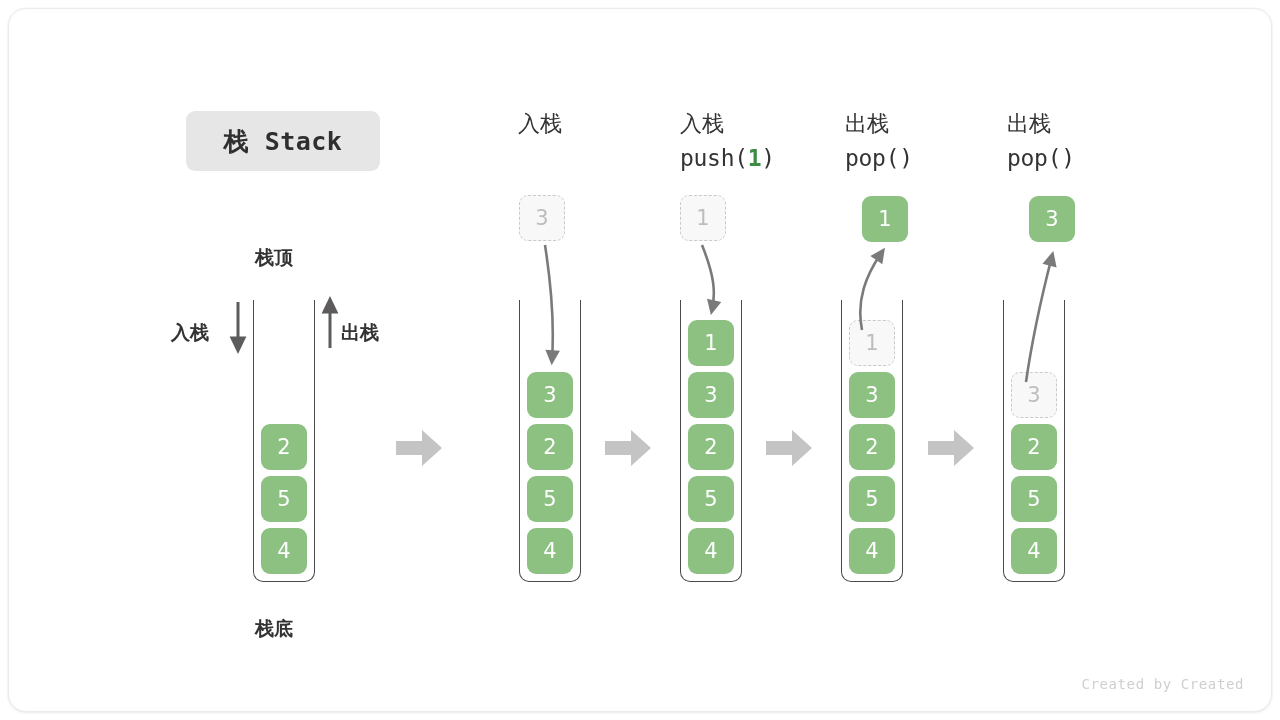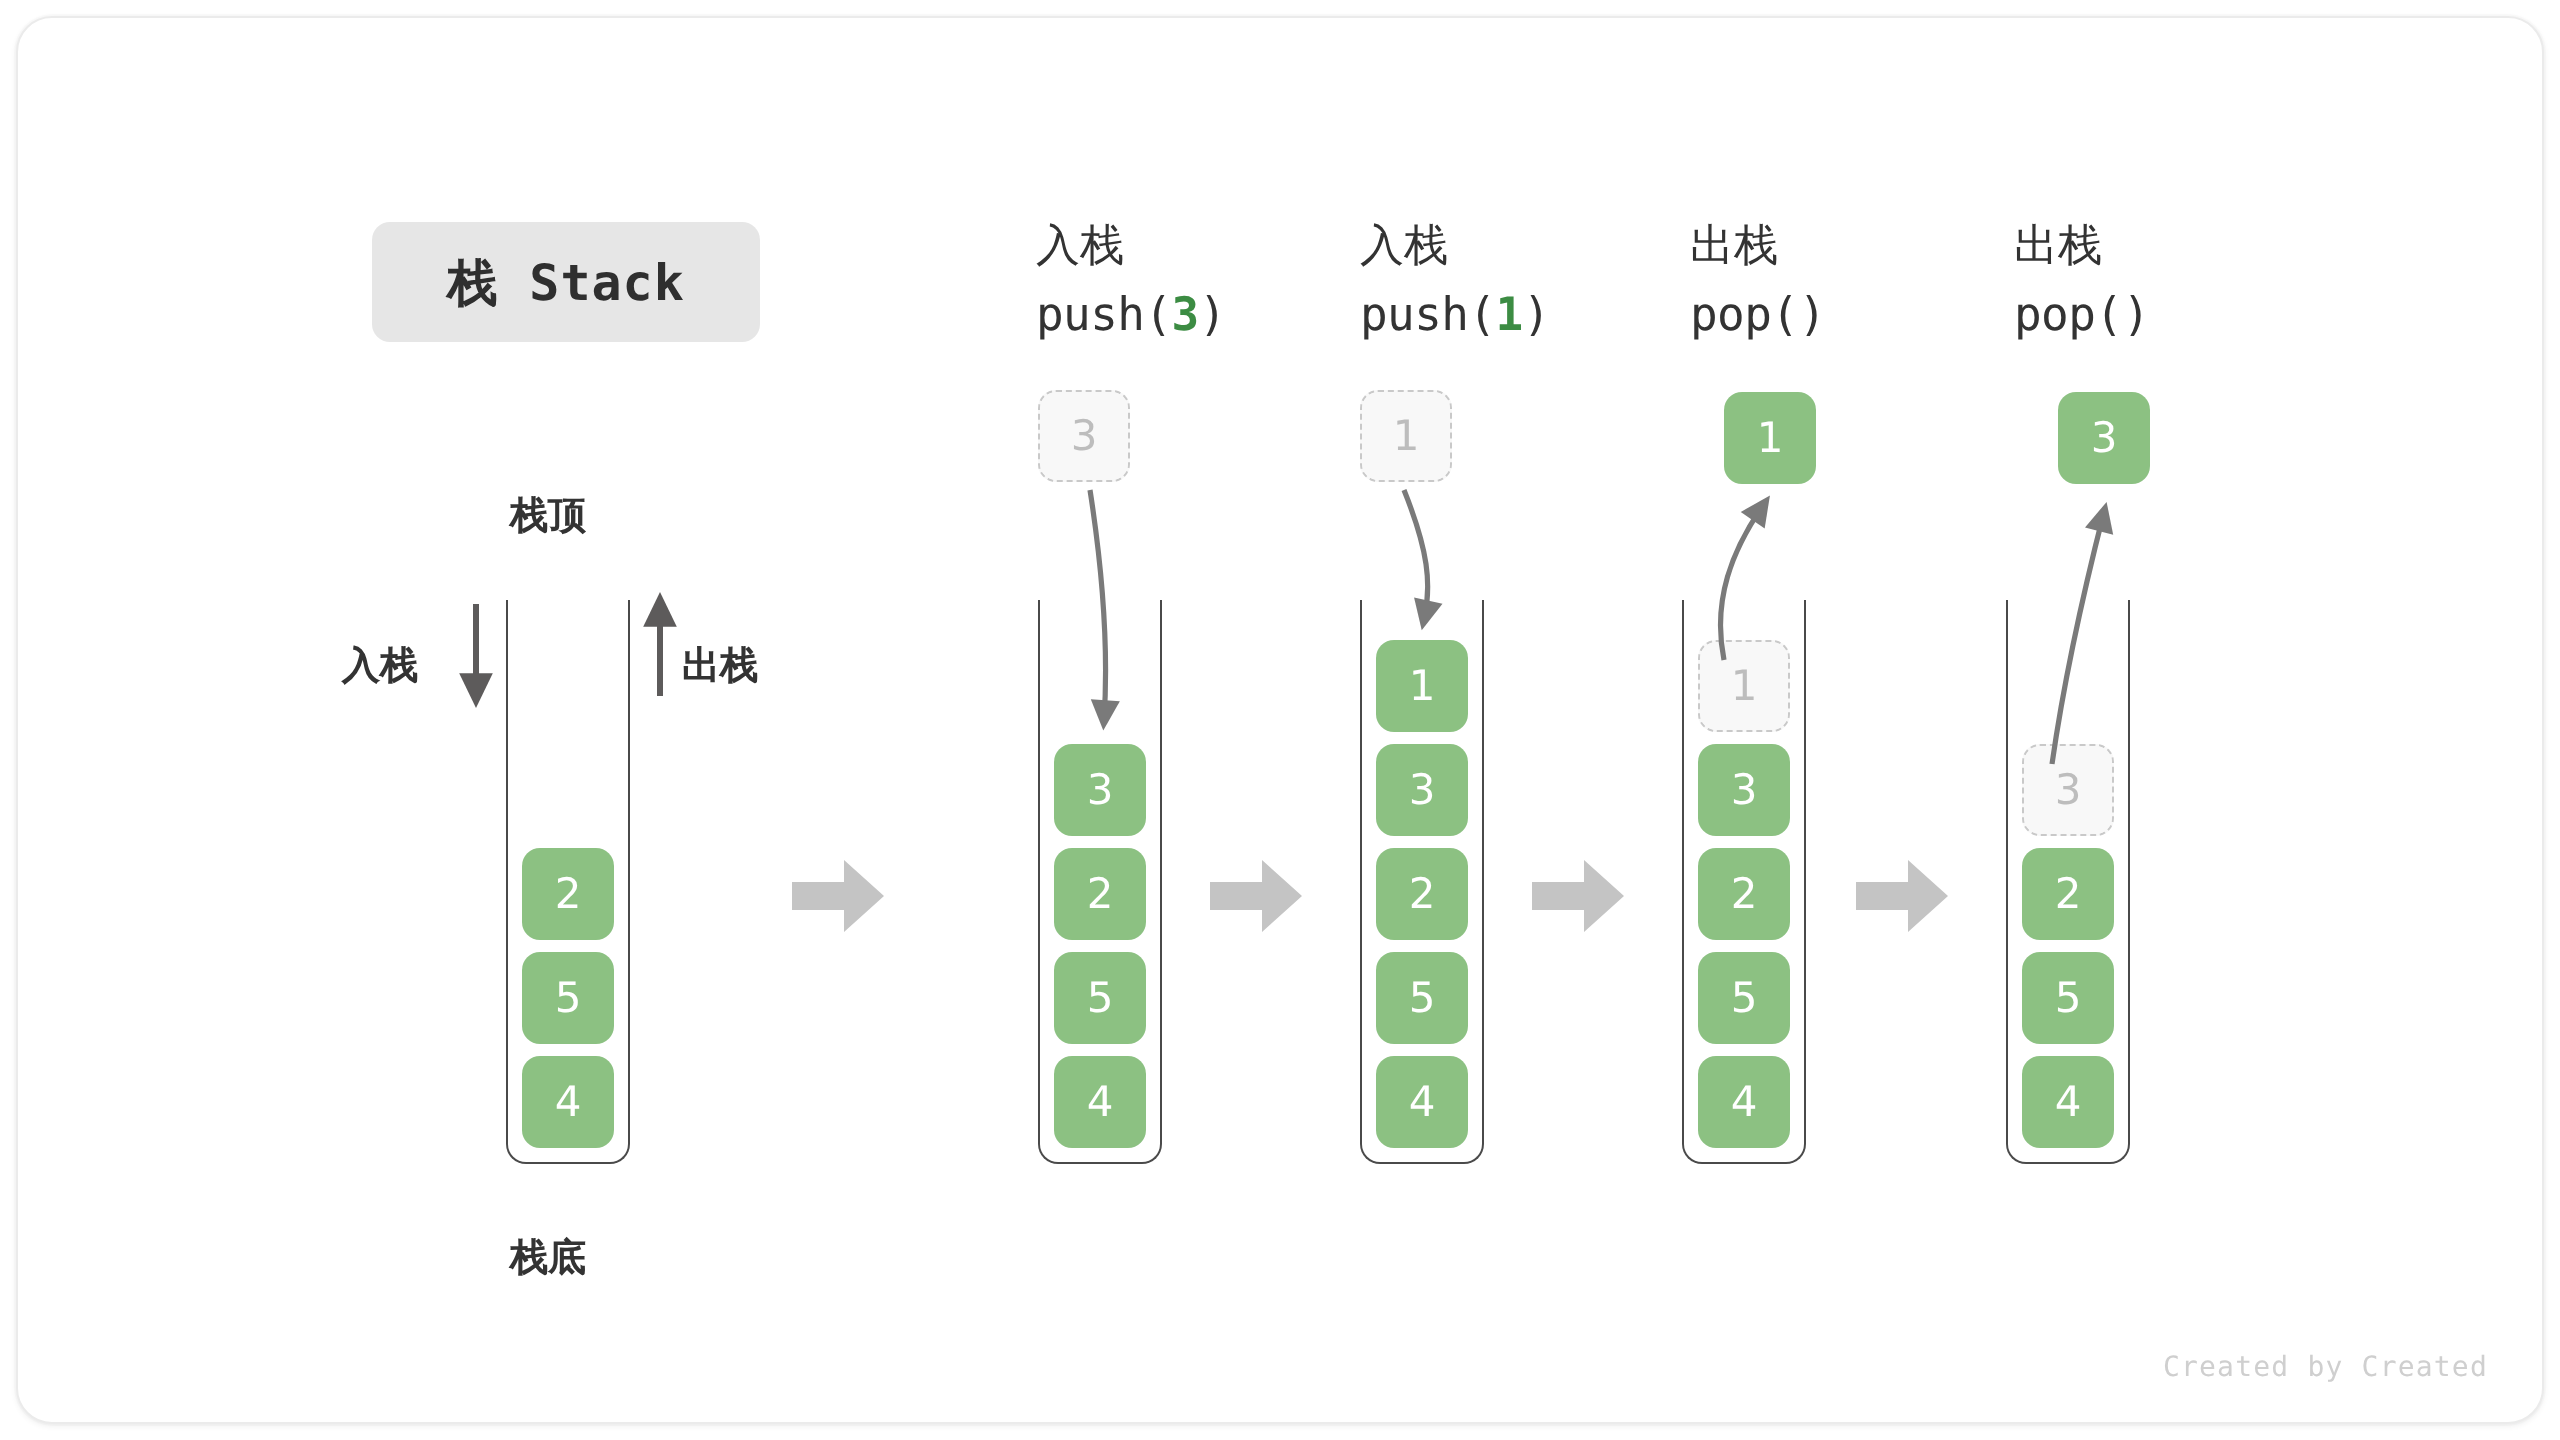--- a/index.html
+++ b/index.html
@@ -189,21 +189,20 @@
     <span class="label">栈 Stack</span>
   </div>
 
   <div class="cn-label" style="left:255px; top:245px;">栈顶</div>
   <div class="cn-label" style="left:255px; top:616px;">栈底</div>
   <div class="cn-label" style="left:171px; top:320px;">入栈</div>
   <div class="cn-label" style="left:341px; top:320px;">出栈</div>
 
   <div class="col-head" style="left:518px; top:107px;">
     <span class="cn">入栈</span>
-    <span class="code"><span>push(</span><span class="arg">3</span><span>)</span></span>
   </div>
 
   <div class="col-head" style="left:680px; top:107px;">
     <span class="cn">入栈</span>
     <span class="code"><span>push(</span><span class="arg">1</span><span>)</span></span>
   </div>
 
   <div class="col-head" style="left:845px; top:107px;">
     <span class="cn">出栈</span>
     <span class="code"><span>pop(</span><span class="arg"></span><span>)</span></span>

